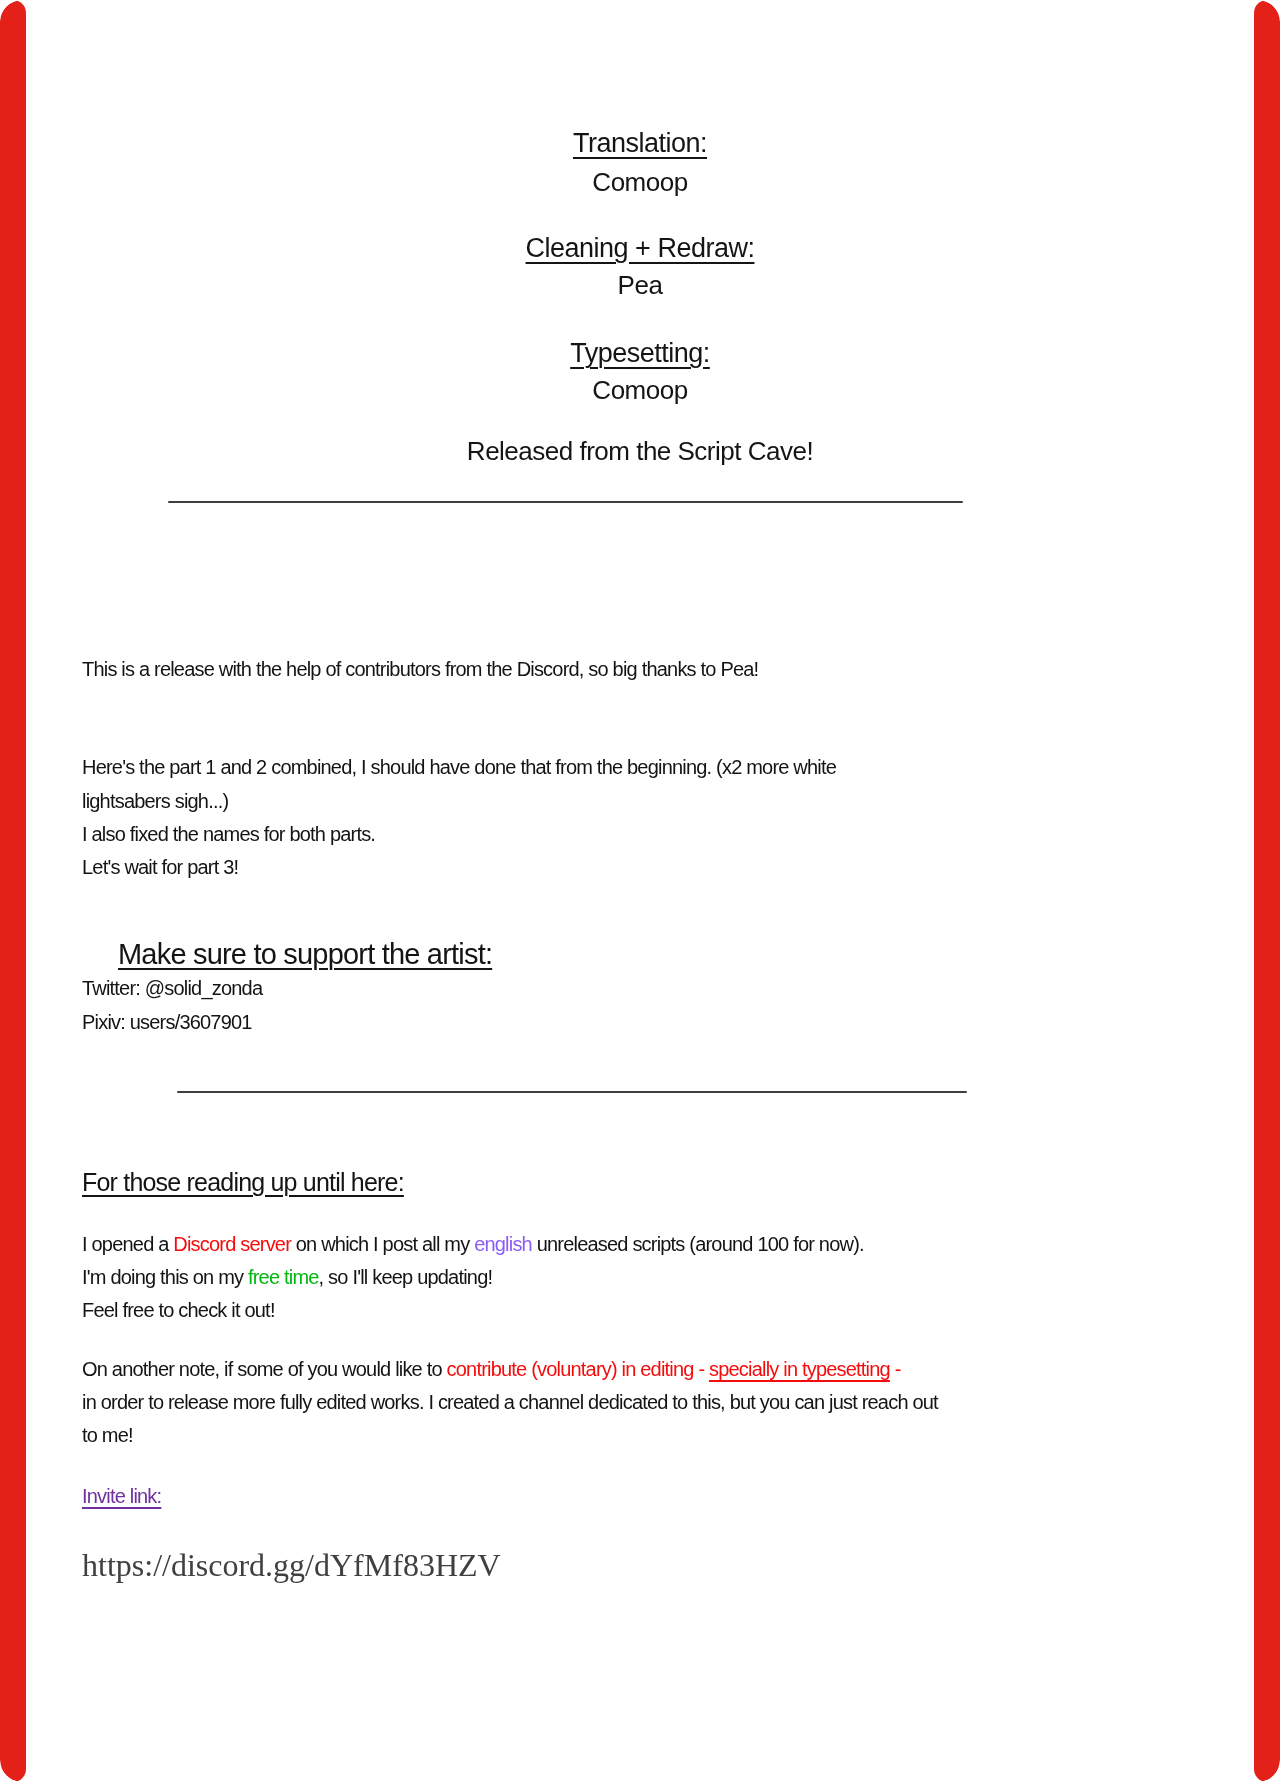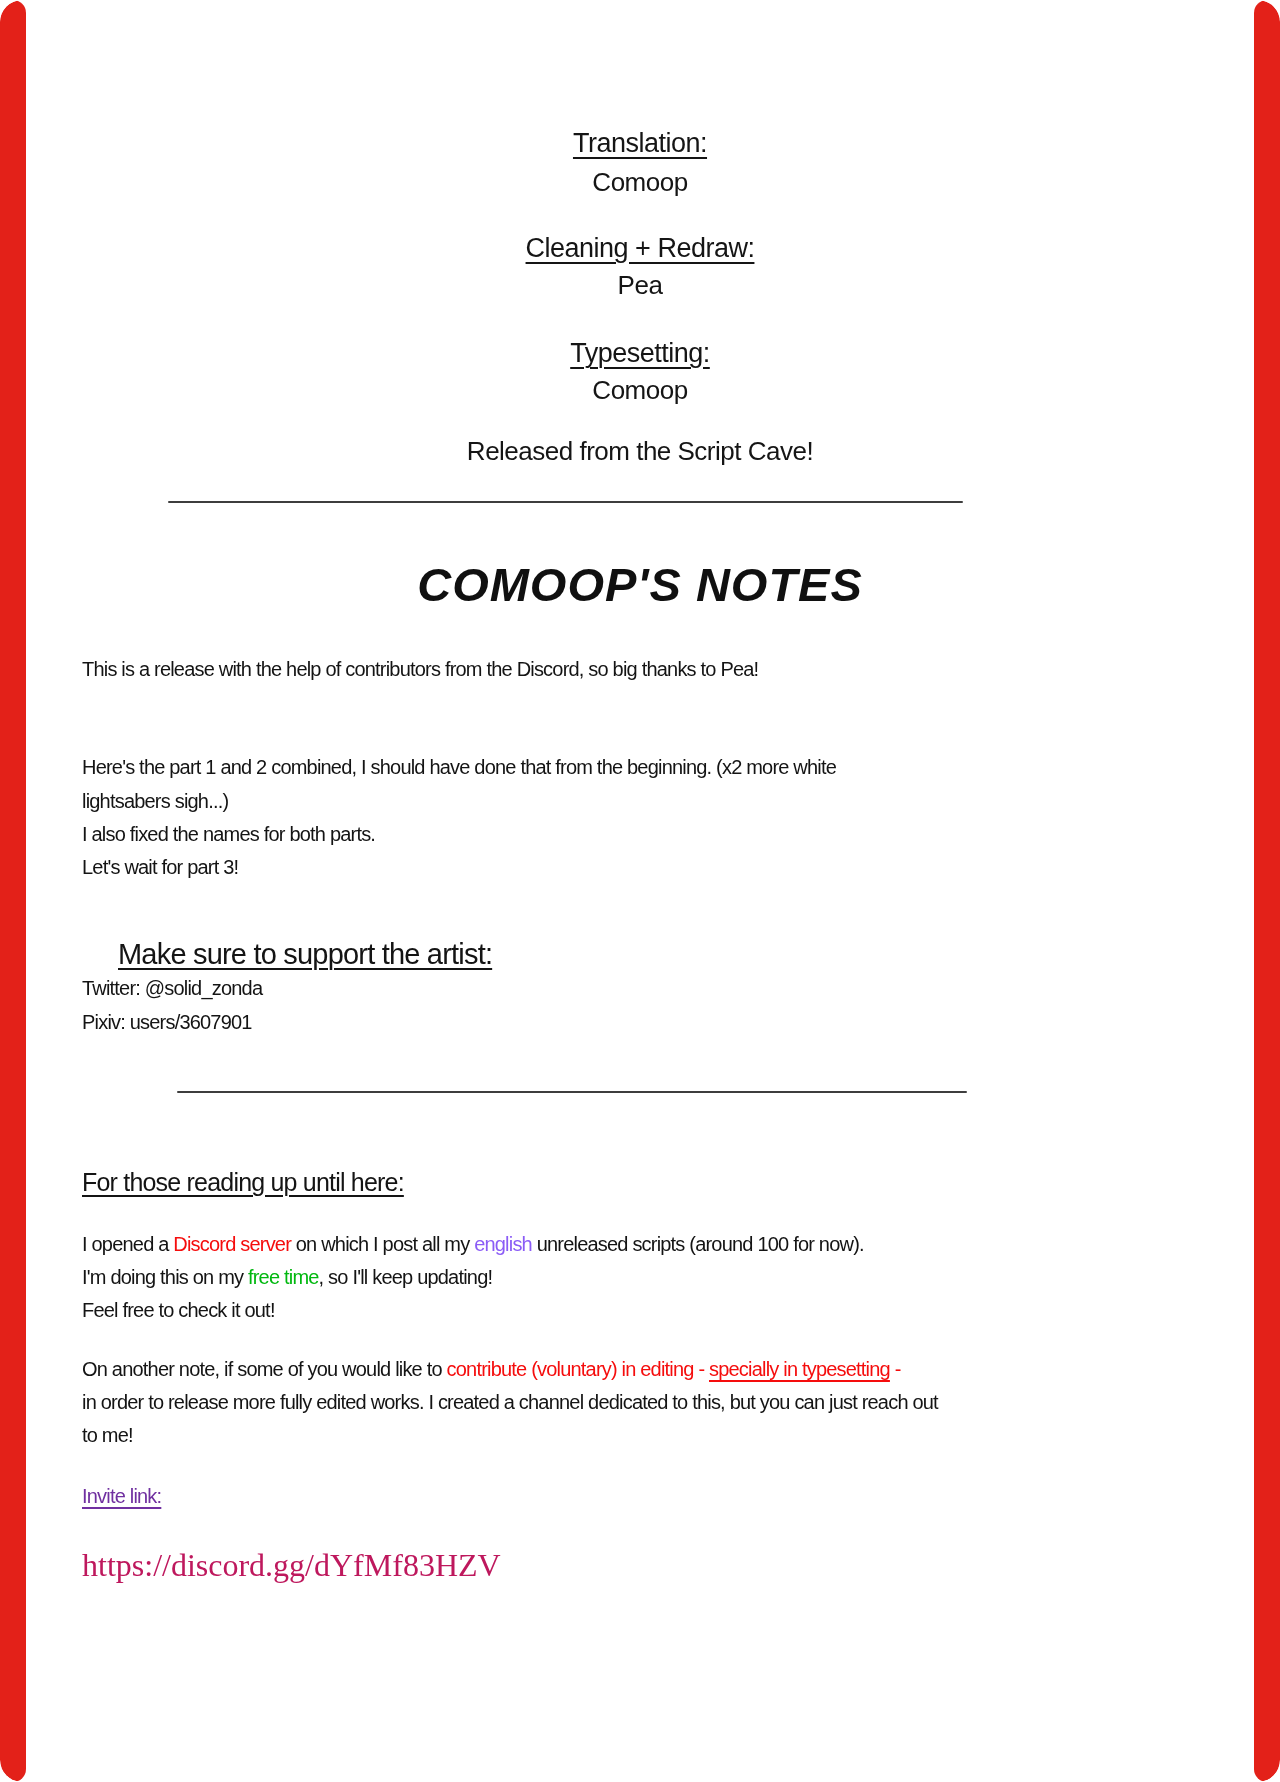--- a/index.html
+++ b/index.html
@@ -46,21 +46,21 @@
   .underlined {
     text-decoration: underline;
     text-decoration-thickness: 2px;
     text-underline-offset: 4px;
   }
   .support-heading { font-size: 29px; margin-left: 36px; }
   .outro-heading { font-size: 25px; }
   .invite-label { font-size: 20px; }
   .invite-url {
     font-family: "Liberation Serif", serif;
-    font-size: 32px; letter-spacing: 0; color: #be185d;
+    font-size: 32px; letter-spacing: 0; color: #404040;
   }
 </style>
 </head>
 <body>
 
 <div class="page">
 
   <div class="edge-bar left" style="background: rgb(227, 33, 25);"></div>
   <div class="edge-bar right" style="background: rgb(227, 33, 25);"></div>
 
@@ -70,21 +70,20 @@
   <div class="center-line credit-label" style="top:233px">Cleaning + Redraw:</div>
   <div class="center-line credit-label" style="top:338px">Typesetting:</div>
 
   <div class="center-line credit-value" style="top:270px">Pea</div>
   <div class="center-line credit-value" style="top:375px">Comoop</div>
 
   <div class="center-line credit-value" style="top:436px">Released from the Script Cave!</div>
 
   <div class="rule" style="top:501px; left:168px; width:795px;"></div>
 
-  <div class="notes-heading" style="top:557px">COMOOP'S NOTES</div>
 
   <div class="body-line" style="top:658px">This is a release with the help of contributors from the Discord, so big thanks to Pea!</div>
 
   <div class="body-line" style="top:756px">Here's the part 1 and 2 combined, I should have done that from the beginning. (x2 more white</div>
   <div class="body-line" style="top:790px">lightsabers sigh...)</div>
   <div class="body-line" style="top:823px">I also fixed the names for both parts.</div>
   <div class="body-line" style="top:856px">Let's wait for part 3!</div>
 
   <div class="body-line support-heading underlined" style="top:938px">Make sure to support the artist:</div>
   <div class="body-line" style="top:977px">Twitter: @solid_zonda</div>

